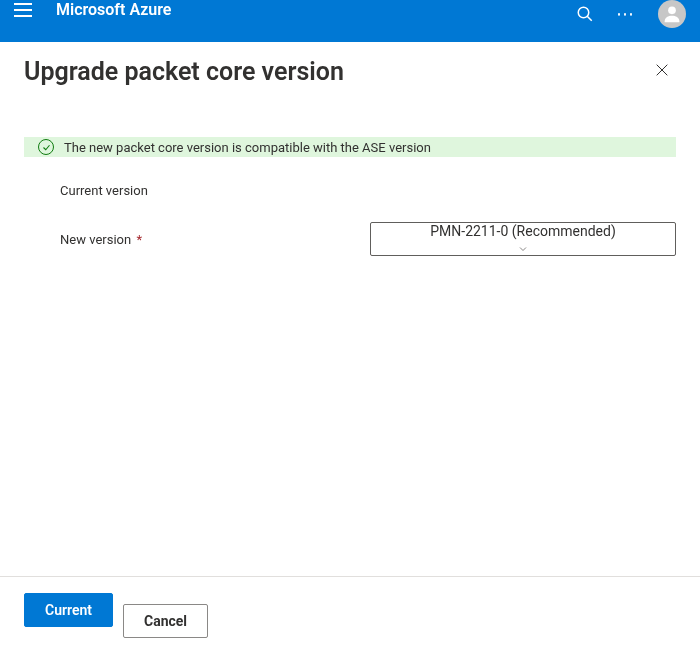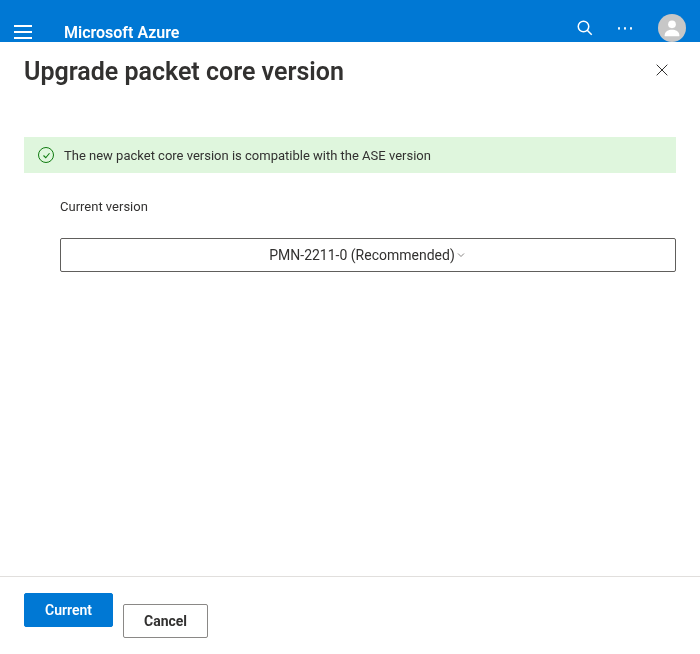--- a/index.html
+++ b/index.html
@@ -12,23 +12,23 @@
       height: 654px;
       overflow: hidden;
       display: flex;
       flex-direction: column;
     }
     .top-bar {
       background: #0078d4;
       color: #ffffff;
       height: 42px;
       display: flex;
-      align-items: flex-end;
+      align-items: flex-start;
       padding: 0 14px;
-      gap: 30px;
+      gap: 22px;
     }
     .hamburger {
       width: 20px; height: 20px;
       display: flex; flex-direction: column; justify-content: center; gap: 4px;
       cursor: pointer;
     }
     .hamburger span {
       display: block; height: 2px; background: #fff; width: 18px;
     }
     .brand {
@@ -78,21 +78,21 @@
     .panel-body {
       padding: 50px 24px 0 24px;
       flex: 1;
       overflow: auto;
     }
     .notice {
       background: #dff6dd;
       display: flex;
       align-items: flex-end;
       gap: 10px;
-      padding: 10px 14px;
+      padding: 2px 14px;
       font-size: 13px;
       color: #323130;
       margin-bottom: 26px;
     }
     .notice .check {
       width: 16px; height: 16px;
       border: 1.5px solid #107c10;
       border-radius: 50%;
       display: flex; align-items: center; justify-content: center;
       flex-shrink: 0;
@@ -123,21 +123,22 @@
       color: #323130;
       background: #fff;
       display: flex;
       align-items: center;
     }
     .text-input[data-readonly="true"] {
       cursor: default;
     }
     .dropdown {
       cursor: pointer;
-      justify-content: center;
+      justify-content: space-between;
+      flex-direction: column;
     }
     .chevron {
       width: 12px; height: 12px;
       display: flex; align-items: center; justify-content: center;
     }
     .footer-sep {
       height: 1px;
       background: #e1dfdd;
     }
     .footer {
@@ -216,20 +217,24 @@
       </svg>
     </div>
     <span>The new packet core version is compatible with the ASE version</span>
   </div>
 
   <div class="form-row">
     <div class="form-label">Current version</div>
   </div>
 
   <div class="form-row">
+    <div class="form-label">
+      <span>New version</span>
+      <span class="req">*</span>
+    </div>
     <div class="form-control-wrap">
       <div class="dropdown">
         <span>PMN-2211-0 (Recommended)</span>
         <div class="chevron">
           <svg width="12" height="12" viewBox="0 0 24 24" fill="none" stroke="#605e5c" stroke-width="1.5">
             <polyline points="6,9 12,15 18,9"></polyline>
           </svg>
         </div>
       </div>
     </div>

